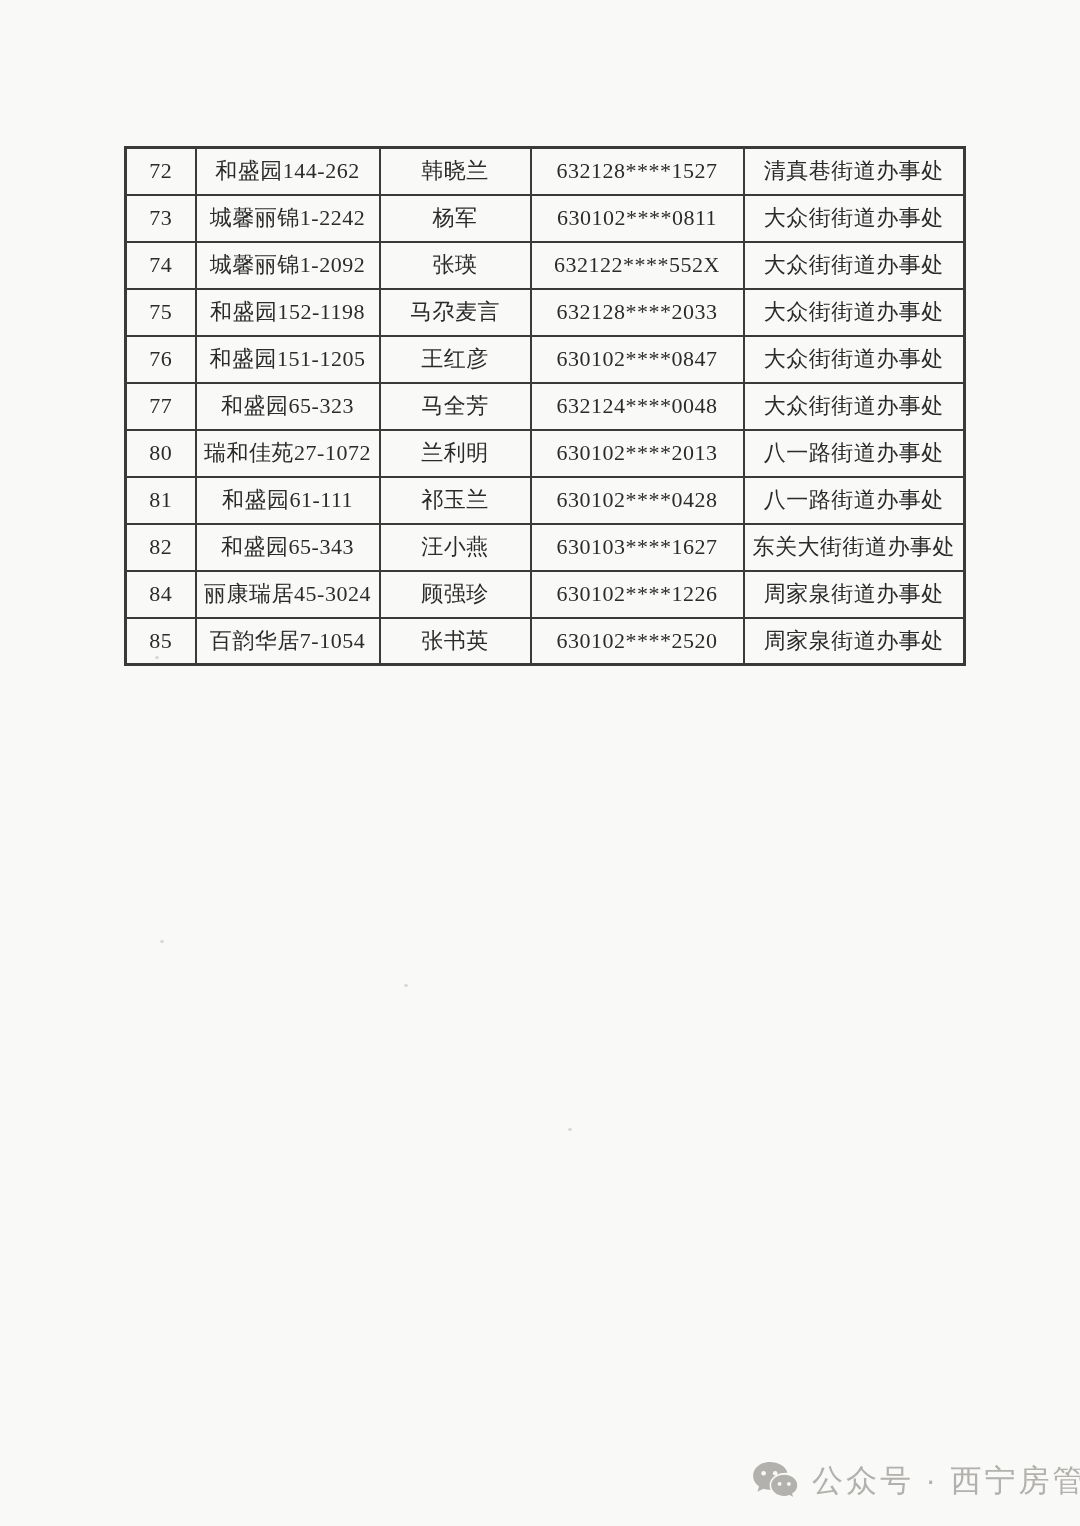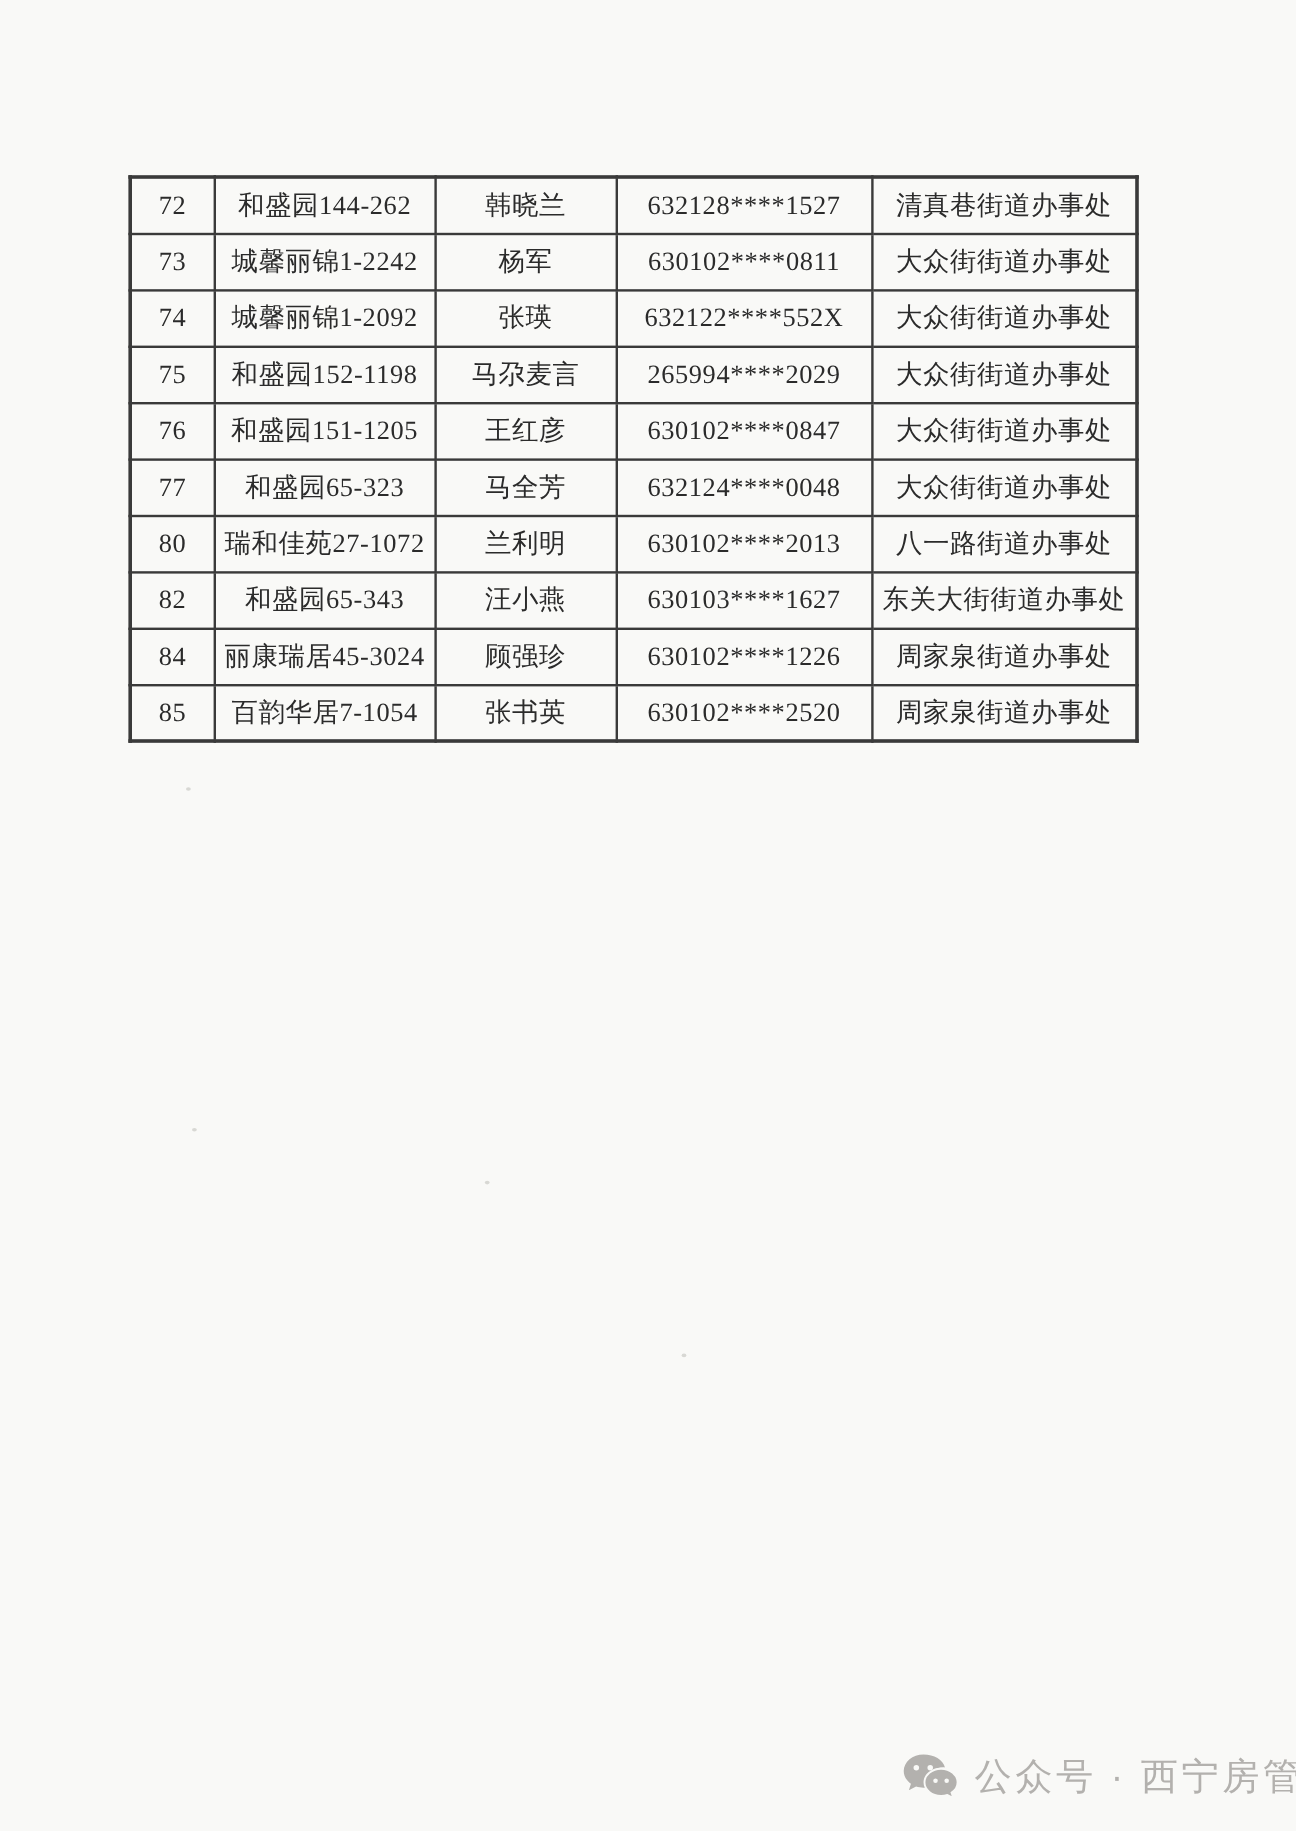--- a/index.html
+++ b/index.html
@@ -13,21 +13,21 @@
     overflow: hidden;
   }
 
   .page {
     position: absolute;
     inset: 0;
   }
 
   table.roster {
     position: absolute;
-    left: 107px;
+    left: 124px;
     top: 146px;
     width: 839px;
     border-collapse: collapse;
     border: 3px solid var(--border-color, #3a3a3a);
     table-layout: fixed;
   }
 
   table.roster td {
     border: 2px solid var(--border-color, #3a3a3a);
     height: 47px;
@@ -110,21 +110,21 @@
           <td>74</td>
           <td>城馨丽锦1-2092</td>
           <td>张瑛</td>
           <td>632122****552X</td>
           <td>大众街街道办事处</td>
         </tr>
         <tr>
           <td>75</td>
           <td>和盛园152-1198</td>
           <td>马尕麦言</td>
-          <td>265994****2029</td>
+          <td>632128****2033</td>
           <td>大众街街道办事处</td>
         </tr>
         <tr>
           <td>76</td>
           <td>和盛园151-1205</td>
           <td>王红彦</td>
           <td>630102****0847</td>
           <td>大众街街道办事处</td>
         </tr>
         <tr>
@@ -132,20 +132,27 @@
           <td>和盛园65-323</td>
           <td>马全芳</td>
           <td>632124****0048</td>
           <td>大众街街道办事处</td>
         </tr>
         <tr>
           <td>80</td>
           <td>瑞和佳苑27-1072</td>
           <td>兰利明</td>
           <td>630102****2013</td>
+          <td>八一路街道办事处</td>
+        </tr>
+        <tr>
+          <td>81</td>
+          <td>和盛园61-111</td>
+          <td>祁玉兰</td>
+          <td>630102****0428</td>
           <td>八一路街道办事处</td>
         </tr>
         <tr>
           <td>82</td>
           <td>和盛园65-343</td>
           <td>汪小燕</td>
           <td>630103****1627</td>
           <td>东关大街街道办事处</td>
         </tr>
         <tr>

